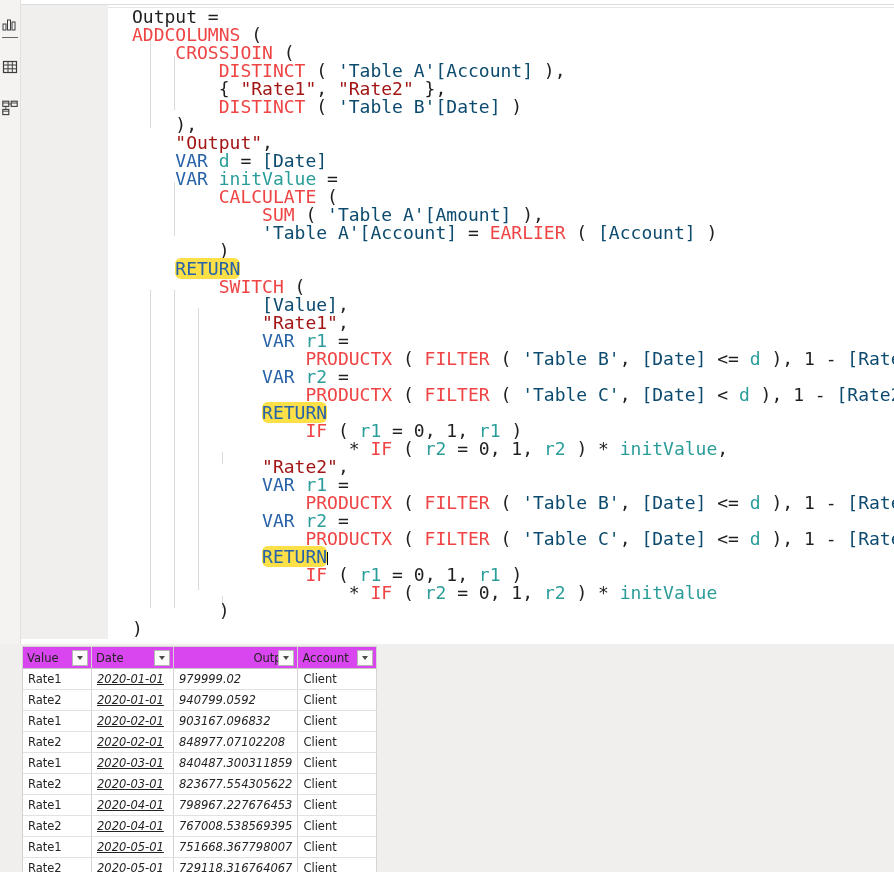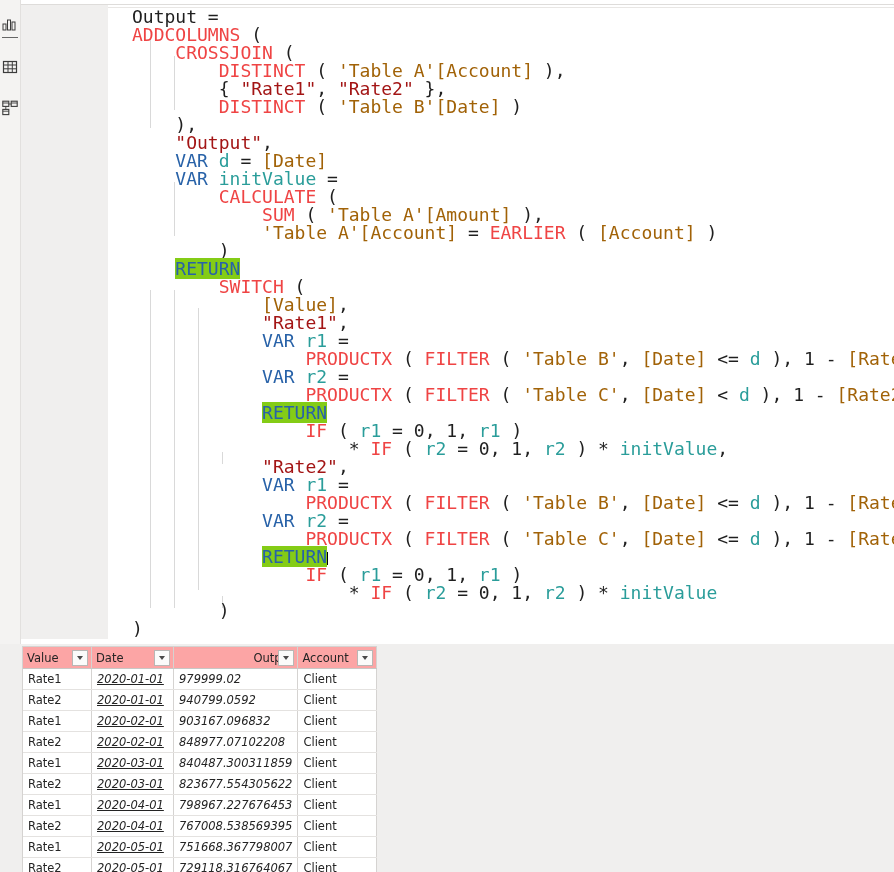--- a/index.html
+++ b/index.html
@@ -87,22 +87,22 @@
     position: absolute;
     width: 1px; background: #d9d9d9;
   }
 
   
   .fn   { color: #ef4444; }
   .kw   { color: #2862a8; }
   .str  { color: #a31515; }
   .var  { color: #2a9d9a; }
   .num  { color: #1f1f1f; }
-  .col  { color: #a16207; }
-  .hl   { background: #84cc16; }
+  .col  { color: #0c4a6e; }
+  .hl   { background: #fde047; border-radius: 6px; }
   .caret {
     display: inline-block;
     width: 1px; height: 13px;
     background: #000; vertical-align: -2px;
   }
 
   
   #grid-zone {
     position: absolute; left: 0; top: 644px;
     width: 894px; height: 228px;
@@ -116,21 +116,21 @@
     box-sizing: border-box;
   }
   table.dgrid {
     border-collapse: collapse;
     font-family: "DejaVu Sans", sans-serif;
     font-size: 11.5px;
     color: #242424;
     table-layout: fixed;
   }
   table.dgrid th {
-    background: #fca5a5;
+    background: #d946ef;
     border-right: 1px solid #d5d3d1;
     border-bottom: 1px solid #c9c7c5;
     height: 21px;
     padding: 0 4px;
     font-weight: normal;
     position: relative;
   }
   table.dgrid th .hlabel { display: inline-block; }
   table.dgrid th.num-h .hlabel { width: 100%; text-align: right; }
   .filt {

